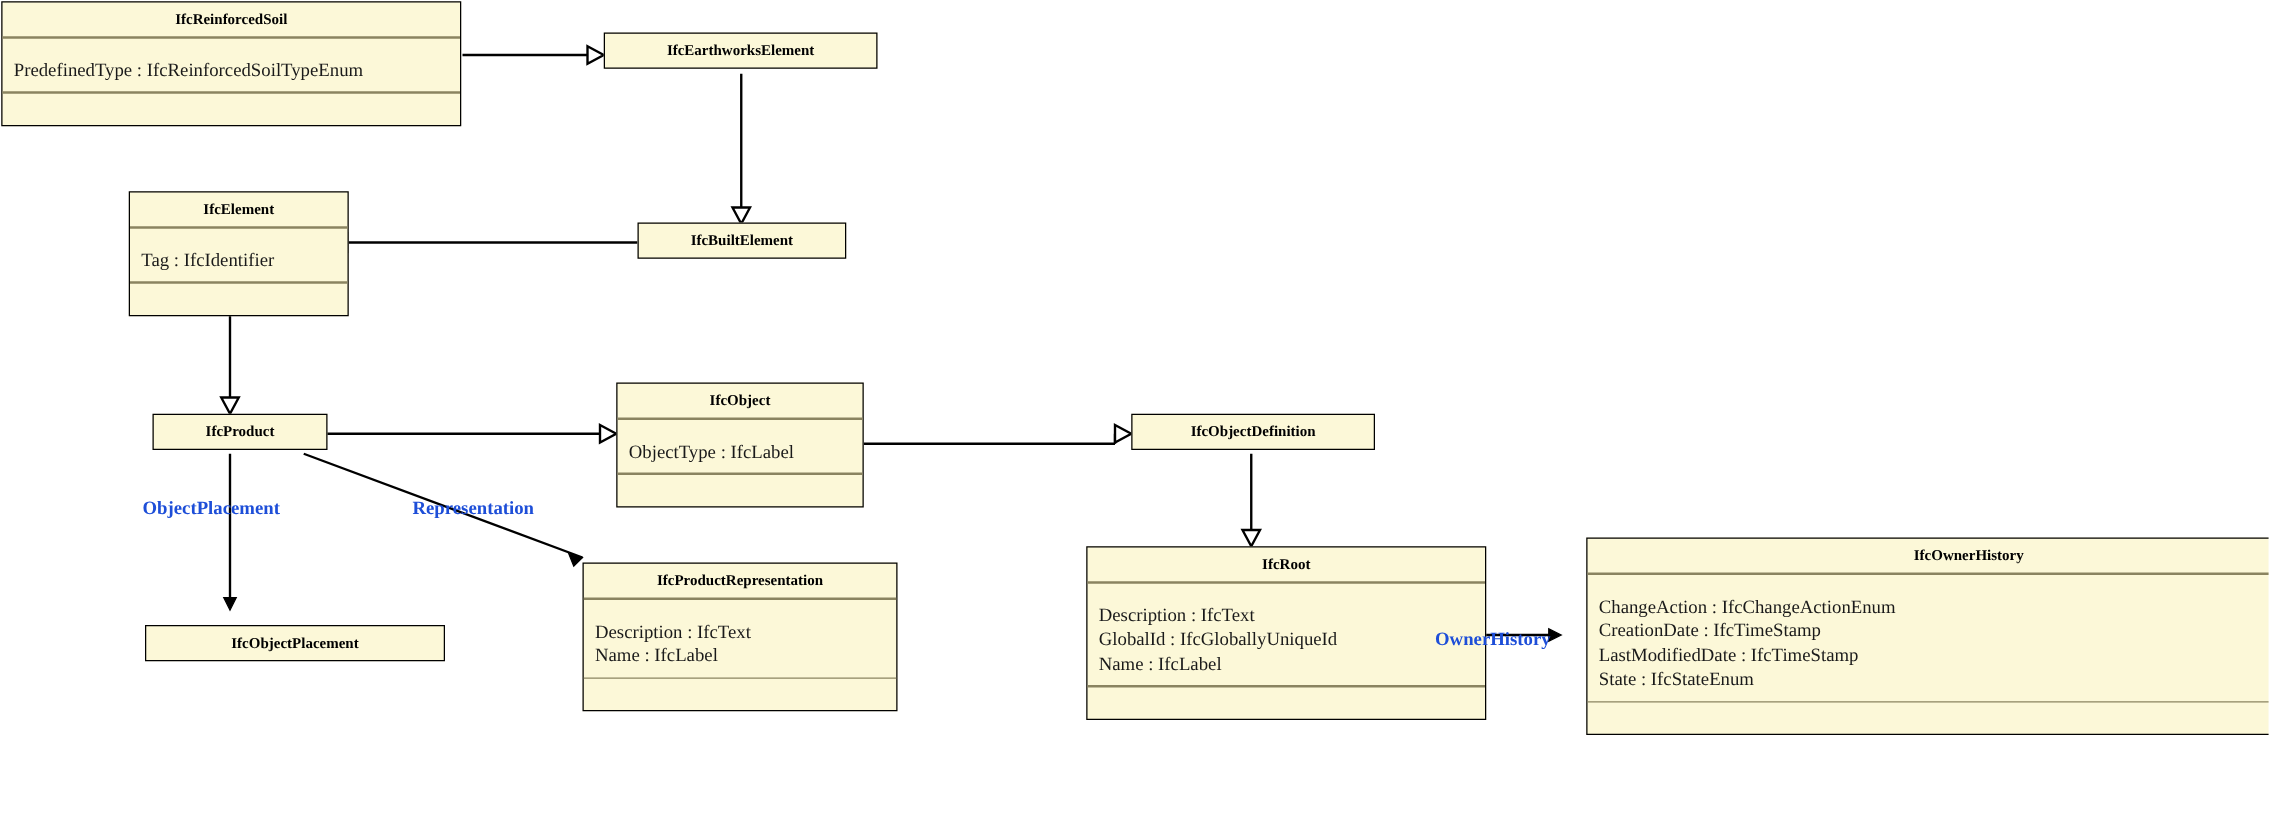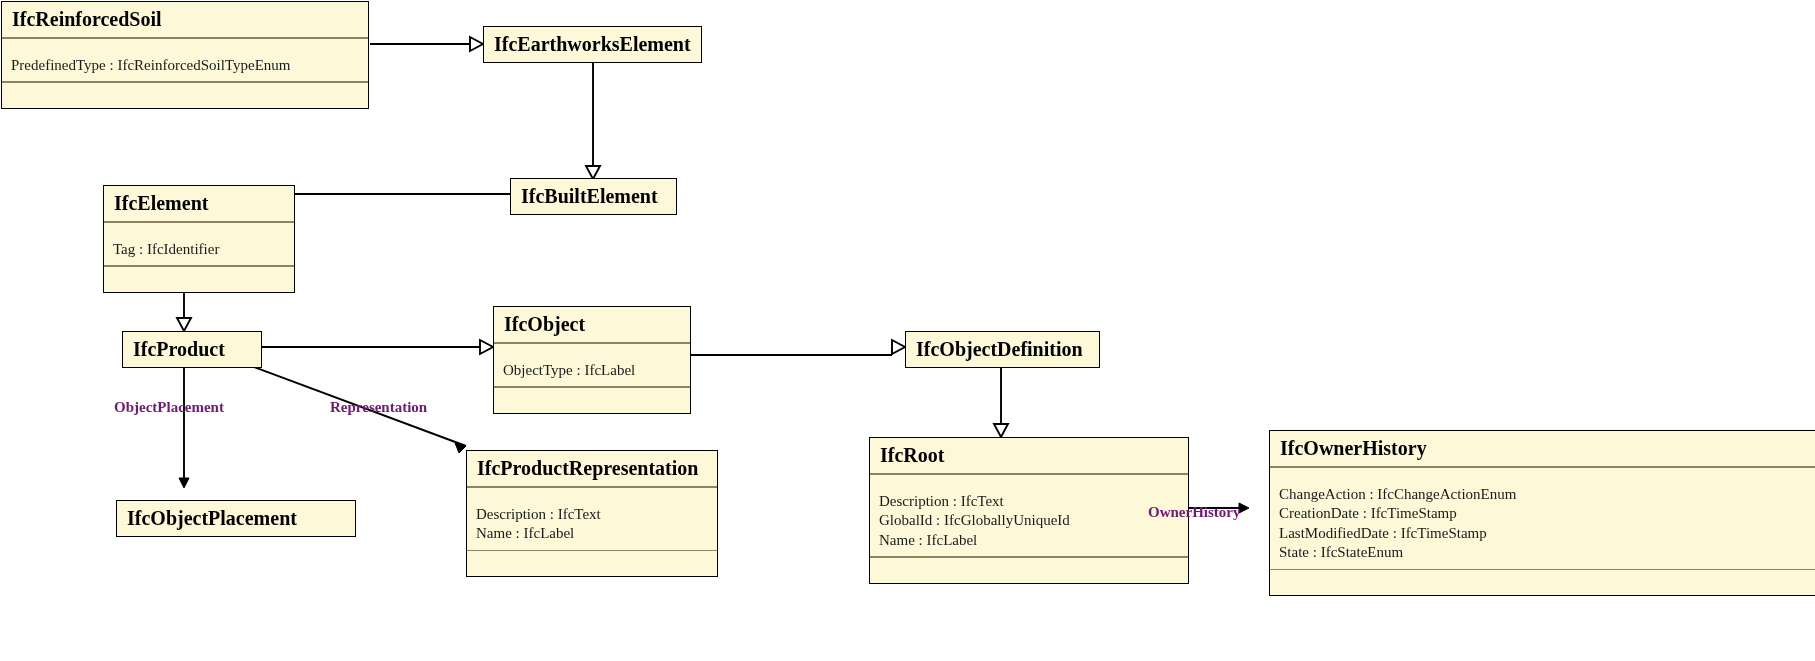--- a/index.html
+++ b/index.html
@@ -21,21 +21,22 @@
     position: absolute;
     box-sizing: border-box;
     border: 1.6px solid #000000;
     background: #fcf8d8;
     display: flex;
     flex-direction: column;
     z-index: 5;
   }
   .uml-name {
     font-weight: bold;
-    font-size: 20px;
+    text-align: center;
+    font-size: 12px;
     color: #000;
     line-height: 1.0;
     padding: 7px 10px 8px 10px;
     white-space: nowrap;
   }
   .uml-sep {
     height: 1.6px;
     background: #8a8460;
     width: 100%;
     flex: none;
@@ -78,21 +79,21 @@
     fill: #000000;
     stroke: #000000;
     stroke-width: 1;
   }
   
   .edge-label {
     position: absolute;
     font-family: "Liberation Serif", "DejaVu Serif", serif;
     font-size: 15px;
     font-weight: bold;
-    color: #701a75;
+    color: #1d4ed8;
     background: transparent;
     white-space: nowrap;
     z-index: 8;
     line-height: 1;
   }
 </style>
 </head>
 <body>
 
 <div id="canvas">
@@ -164,21 +165,21 @@
       <span class="uml-attr">PredefinedType : IfcReinforcedSoilTypeEnum</span>
     </div>
     <div class="uml-sep"></div>
     <div class="uml-ops"></div>
   </div>
 
   <div class="uml-class" style="left:483px; top:26px; width:219px;">
     <div class="uml-name">IfcEarthworksElement</div>
   </div>
 
-  <div class="uml-class" style="left:103px; top:153px; width:192px;margin-top:32px;">
+  <div class="uml-class" style="left:103px; top:153px; width:176px;">
     <div class="uml-name">IfcElement</div>
     <div class="uml-sep"></div>
     <div class="uml-attrs">
       <span class="uml-attr">Tag : IfcIdentifier</span>
     </div>
     <div class="uml-sep"></div>
     <div class="uml-ops"></div>
   </div>
 
   <div class="uml-class" style="left:510px; top:178px; width:167px;">

